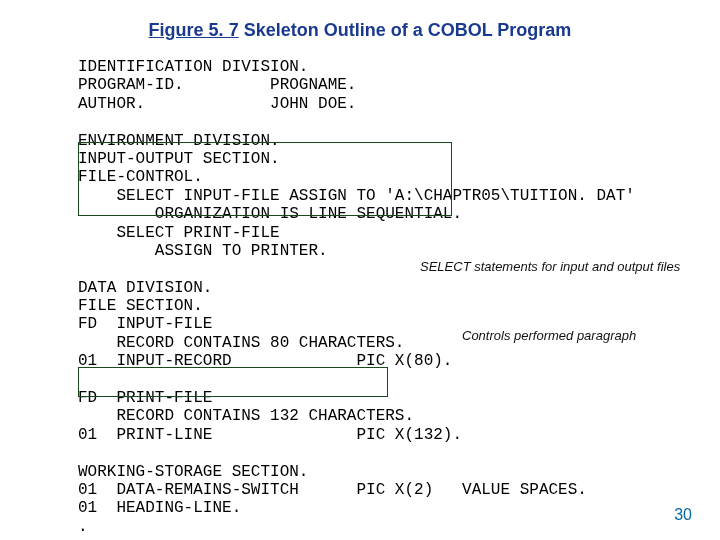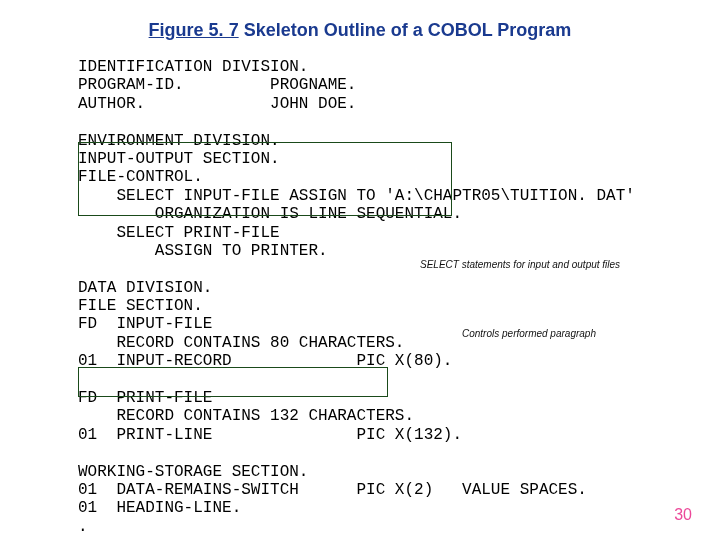--- a/index.html
+++ b/index.html
@@ -47,31 +47,31 @@
     left: 78px;
     top: 367px;
     width: 308px;
     height: 28px;
     background: transparent;
     pointer-events: none;
   }
   .note {
     position: absolute;
     font-style: italic;
-    font-size: 10px;
+    font-size: 13px;
     color: #111;
   }
   .note1 { left: 420px; top: 259px; }
   .note2 { left: 462px; top: 328px; text-align: center; }
   .pagenum {
     position: absolute;
     right: 28px;
     bottom: 16px;
     font-size: 16px;
-    color: #ec4899;
+    color: #0369a1;
   }
 </style>
 </head>
 <body>
 
 <div class="title">
   <span class="fignum">Figure 5. 7</span>
   <span>Skeleton Outline of a COBOL Program</span>
 </div>
 

